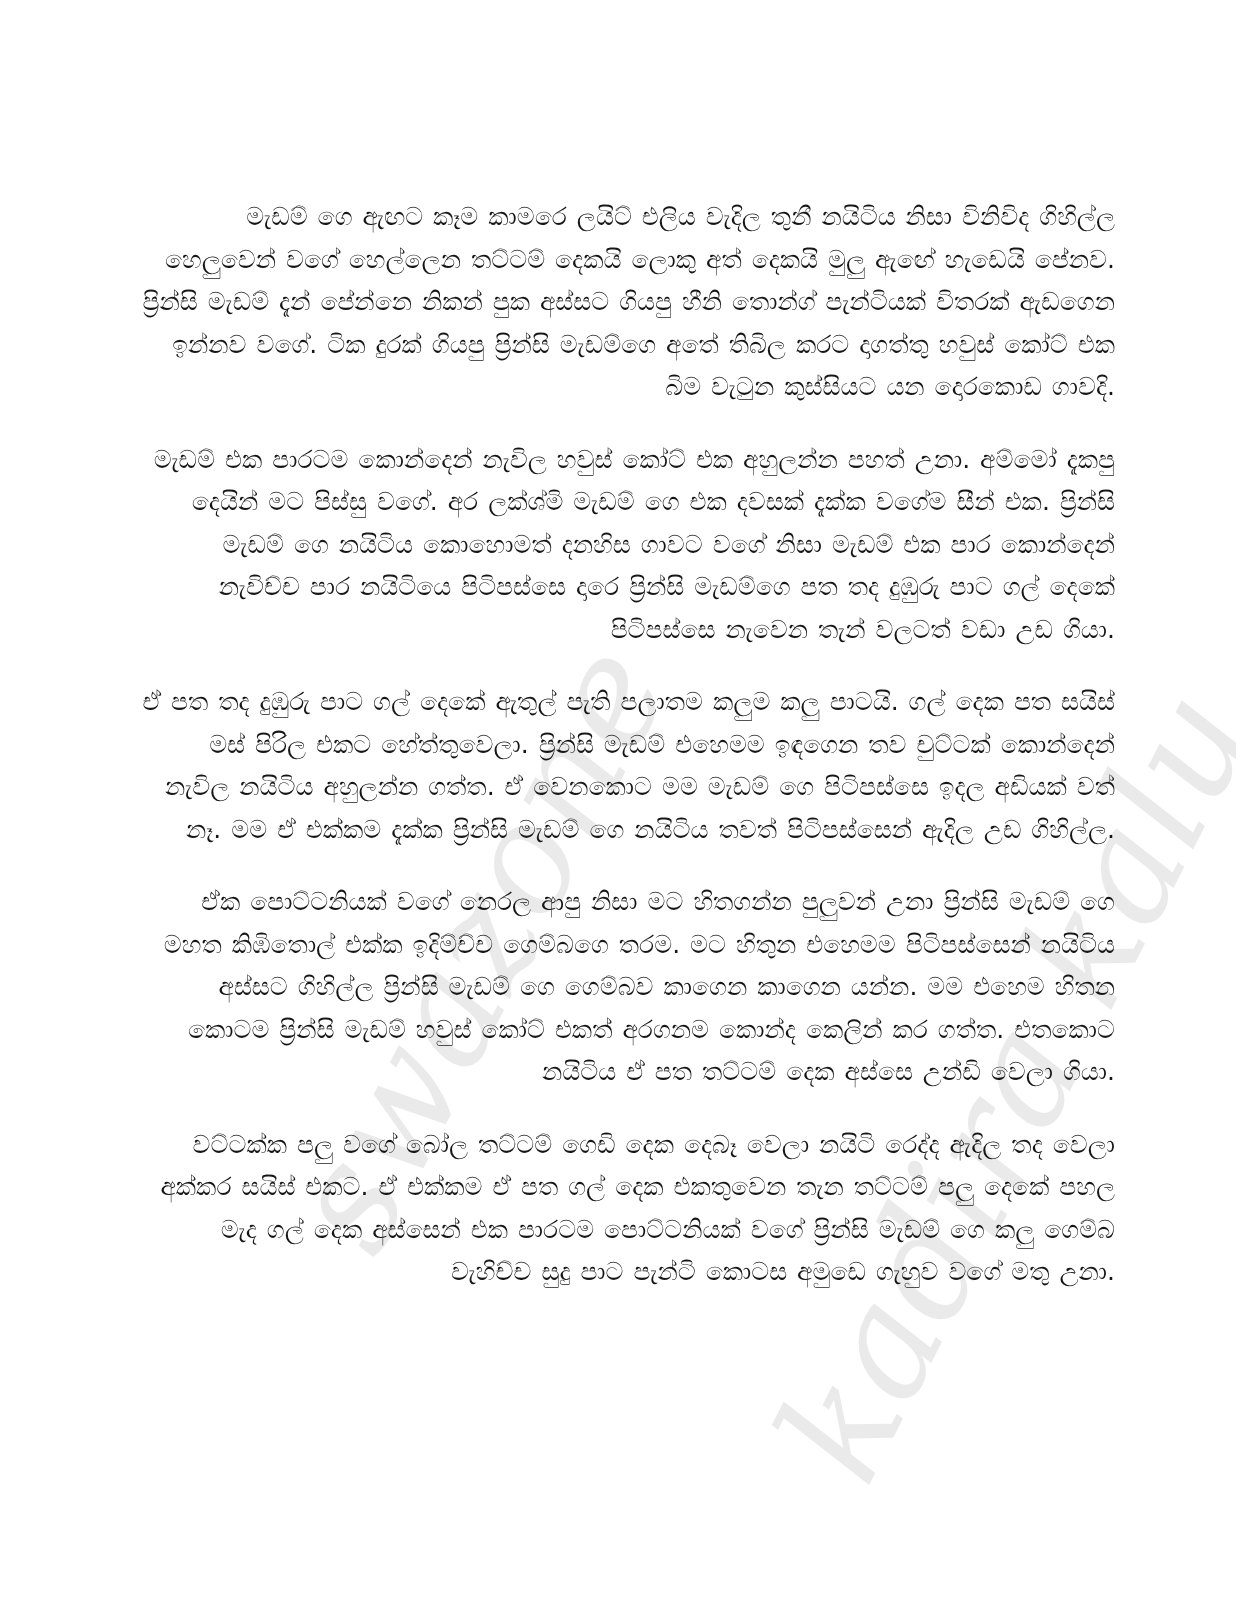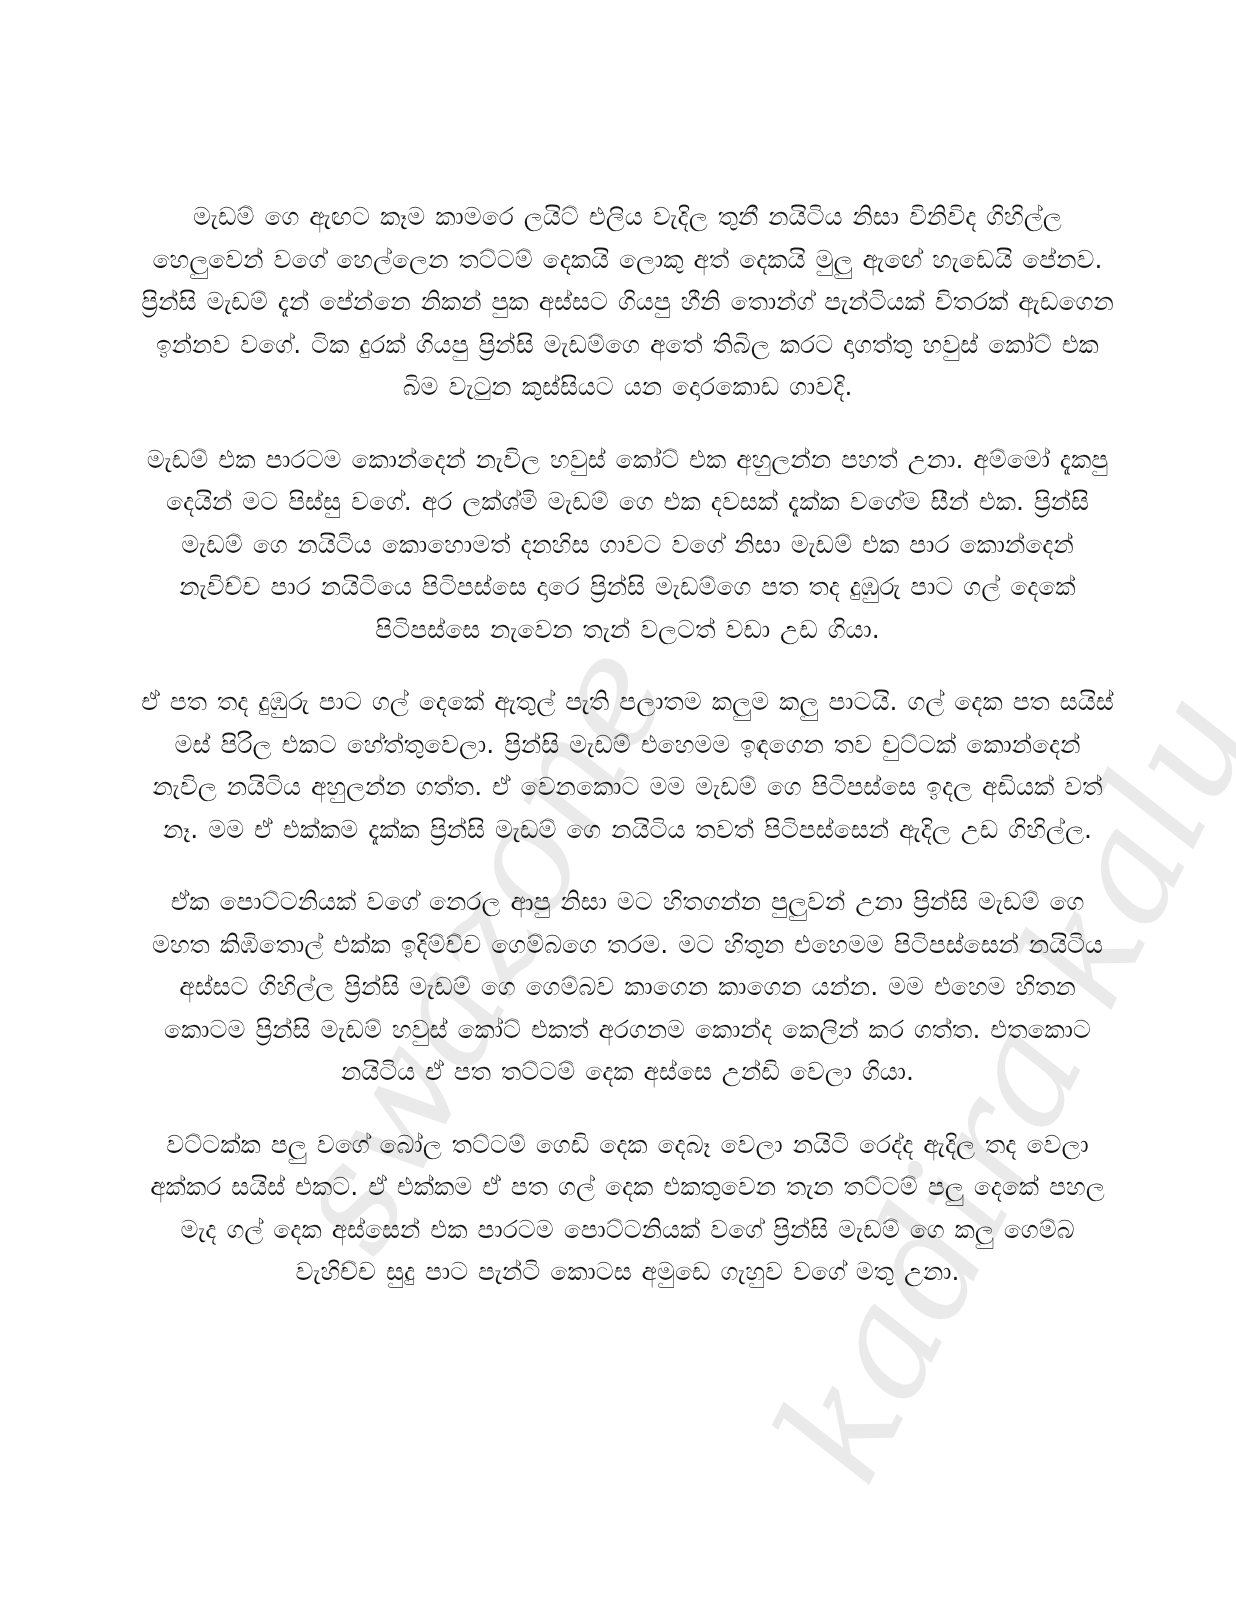--- a/index.html
+++ b/index.html
@@ -16,21 +16,21 @@
     font-family: "DejaVu Sans", sans-serif;
   }
   .text-block {
     position: absolute;
     left: 140px;
     top: 196px;
     width: 975px;
     color: #161616;
     font-size: 25px;
     line-height: 1.70;
-    text-align: center;
+    text-align: right;
   }
   .text-block p {
     margin: 0 0 30px 0;
     word-spacing: 2px;
   }
   .watermark {
     position: absolute;
     white-space: nowrap;
     color: #bdbdbd;
     opacity: 0.30;

